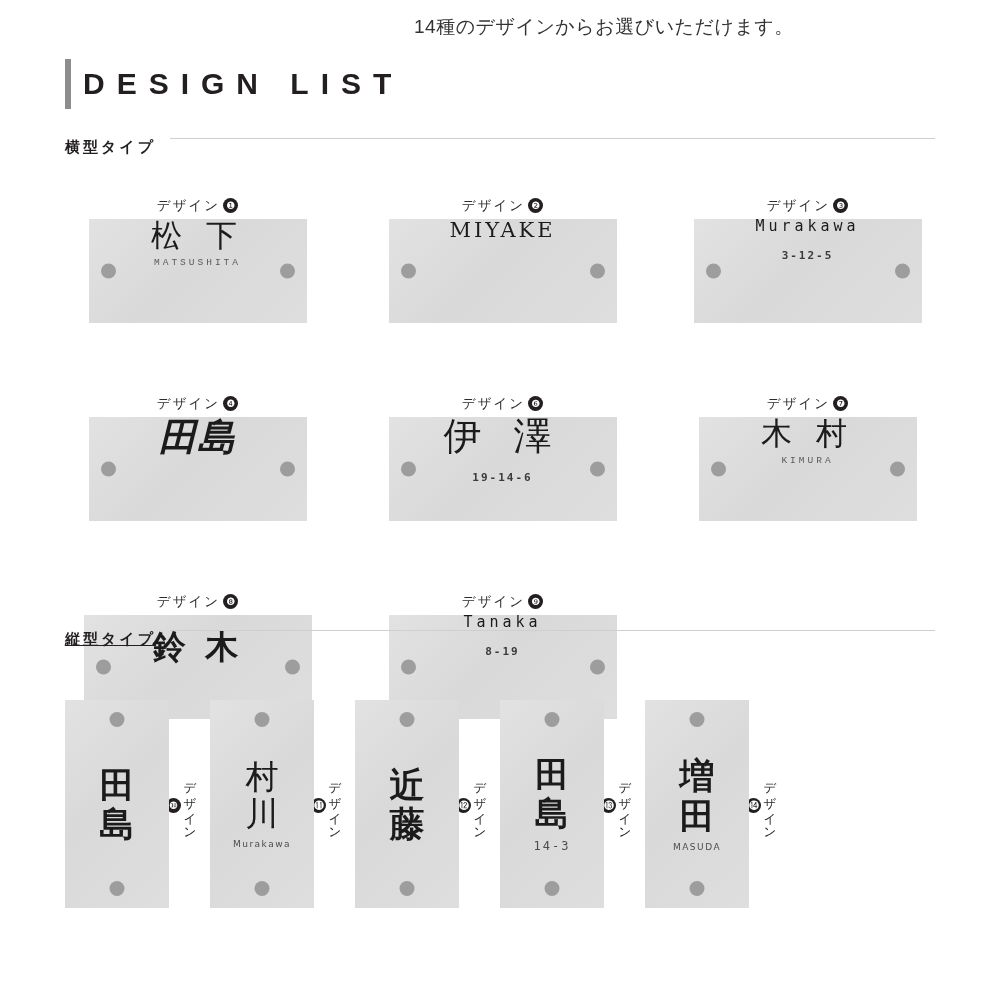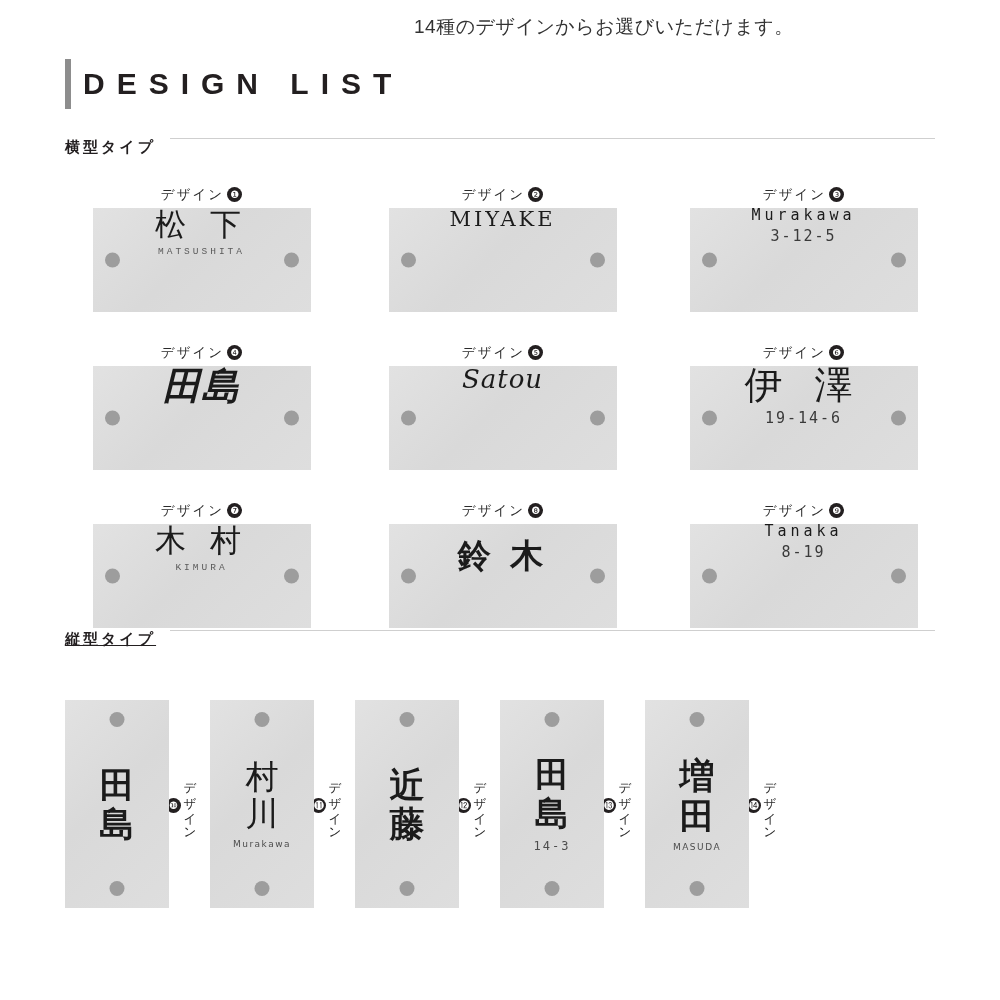--- a/index.html
+++ b/index.html
@@ -36,25 +36,25 @@
     position: absolute; display: flex; align-items: flex-start; width: 870px; left: 65px;
   }
   .section-label {
     font-size: 15px; font-weight: 700; letter-spacing: 3px; color: #231f20;
     white-space: nowrap;
   }
   .section-rule { flex: 1; height: 1px; background: #cfcfcf; margin-left: 14px; }
 
   
   .hgrid {
-    position: absolute; left: 65px; top: 182px; width: 875px;
+    position: absolute; left: 65px; top: 193px; width: 875px;
     display: grid;
     grid-template-columns: repeat(3, 1fr);
     grid-auto-rows: 158px;
-    column-gap: 28px; row-gap: 0px;
+    column-gap: 28px; row-gap: 0px; gap: 40px;
   }
   .cell { position: relative; }
   .cell-cap {
     text-align: center; font-size: 13.5px; letter-spacing: 2px;
     color: #2b2b2b; height: 26px; line-height: 26px; white-space: nowrap;
   }
   .badge {
     display: inline-block; width: 15px; height: 15px; border-radius: 50%;
     background: #231f20; color: #fff; font-size: 10px; line-height: 15px;
     text-align: center; letter-spacing: 0; vertical-align: 1px;
@@ -102,21 +102,21 @@
   .ptext .main-spaced {
     font-family: "DejaVu Sans Mono", monospace;
     font-size: 15px; letter-spacing: 4px; color: #1b1b1b;
   }
   .ptext .sub-roman {
     font-family: Liberation Mono, monospace;
     font-size: 9.5px; letter-spacing: 3px; color: #5a5a5a; margin-top: 6px;
   }
   .ptext .sub-num {
     font-family: "DejaVu Sans Mono", monospace;
-    font-size: 15px; letter-spacing: 2px; color: #3a3a3a; margin-top: 5px;
+    font-size: 11px; letter-spacing: 2px; color: #3a3a3a; margin-top: 15px; font-weight: bold;
   }
 
   
   .vrow {
     position: absolute; left: 65px; top: 700px; width: 875px;
     display: flex; justify-content: flex-start; gap: 12px;
   }
   .vitem { display: flex; align-items: flex-start; }
   .plate-v {
     position: relative; width: 104px; height: 208px;
@@ -213,32 +213,20 @@
       </div>
       <div class="plate-h">
         <span class="screw left"></span>
         <span class="screw right"></span>
         <div class="ptext">
           <div class="main-kanji brush">田島</div>
         </div>
       </div>
     </div>
 
-    <div class="cell">
-      <div class="cell-cap">
-        <span>デザイン</span><span class="badge">❺</span>
-      </div>
-      <div class="plate-h wide">
-        <span class="screw left"></span>
-        <span class="screw right"></span>
-        <div class="ptext">
-          <div class="main-script">Satou</div>
-        </div>
-      </div>
-    </div>
 
     <div class="cell">
       <div class="cell-cap">
         <span>デザイン</span><span class="badge">❻</span>
       </div>
       <div class="plate-h wide">
         <span class="screw left"></span>
         <span class="screw right"></span>
         <div class="ptext">
           <div class="main-kanji mincho">伊 澤</div>

